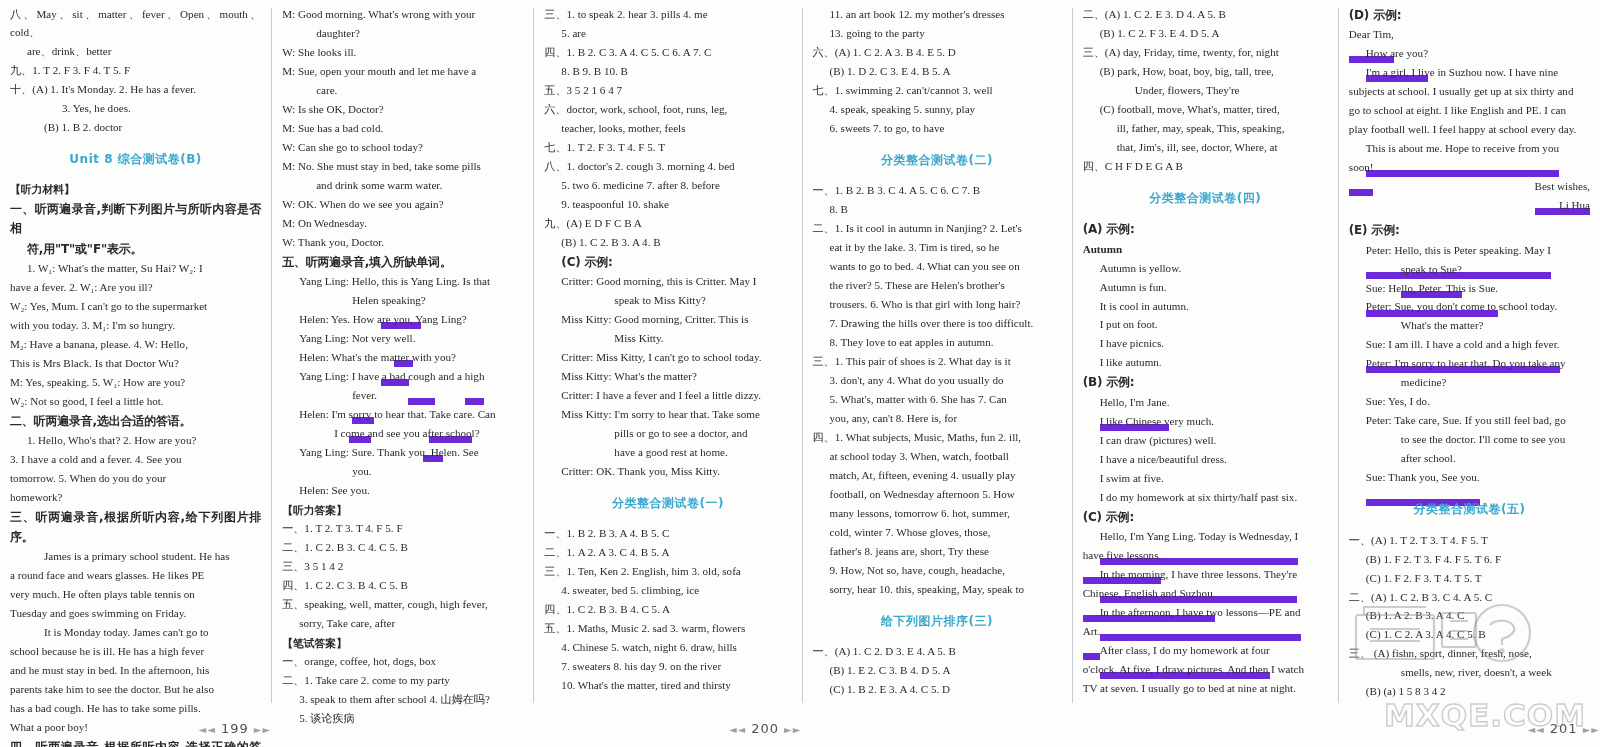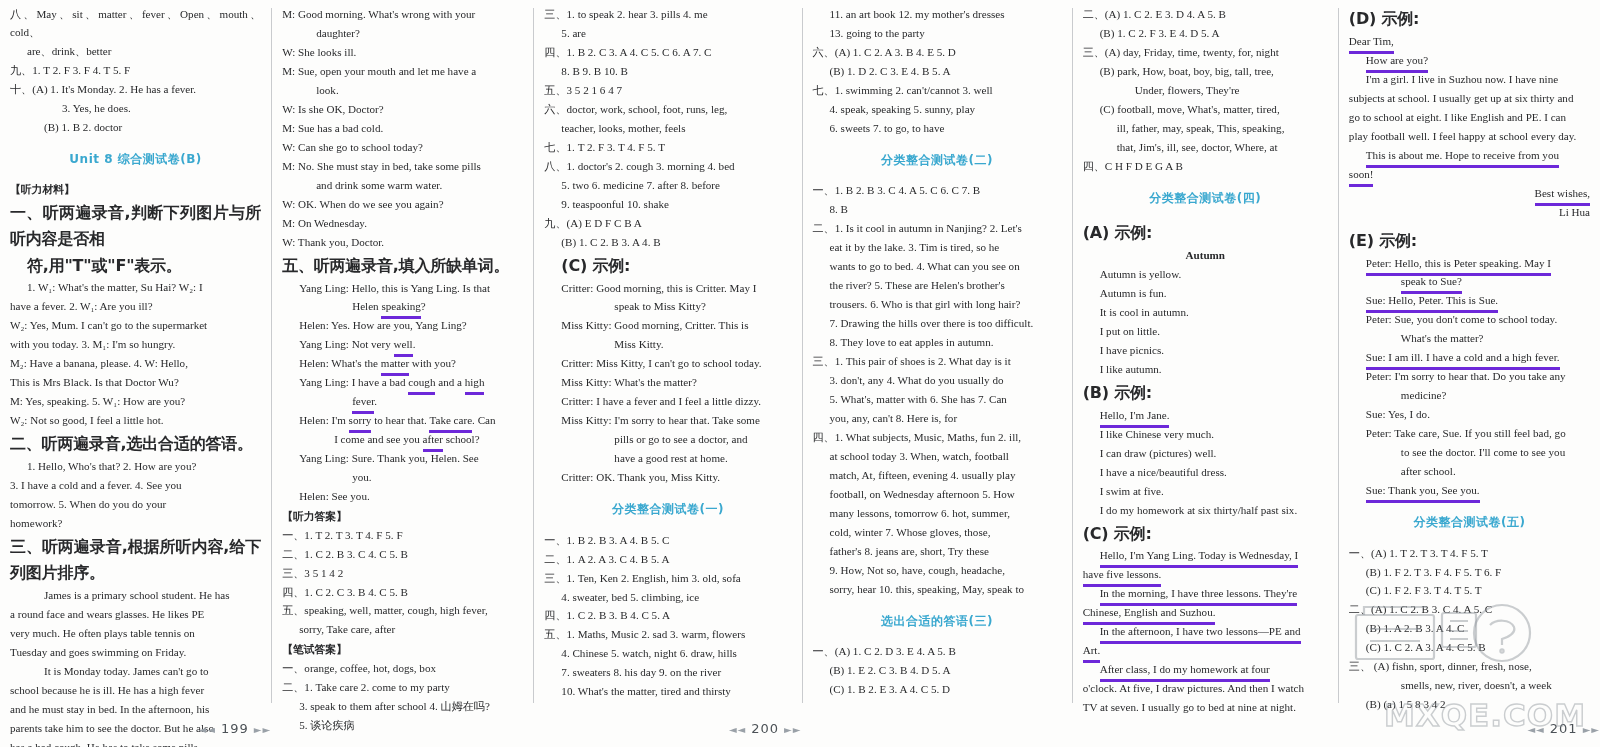--- a/index.html
+++ b/index.html
@@ -42,39 +42,39 @@
     margin: 8px 0 44px 0;
     flex: 0 0 1px;
   }
 
   
   .ln { margin: 0 0 1px 0; text-align: justify; text-justify: inter-word; }
   .ind1 { padding-left: 17px; }
   .ind2 { padding-left: 34px; }
   .ind3 { padding-left: 52px; }
   .ind4 { padding-left: 70px; }
-  .cn { font-family: "DejaVu Sans", "Liberation Sans", sans-serif; font-weight: 700; font-size: 16px; letter-spacing: -0.2px; }
-  .u { border-bottom: 3px solid #6d28d9; padding-bottom: 4px; }
+  .cn { font-family: "DejaVu Sans", "Liberation Sans", sans-serif; font-weight: 700; font-size: 12px; letter-spacing: -0.2px; }
+  .u { border-bottom: 7px solid #6d28d9; padding-bottom: 16px; }
   .hdr {
     text-align: center;
     color: #3aa8cf;
     font-family: "DejaVu Sans", "Liberation Sans", sans-serif;
     font-weight: 700;
     font-size: 12px;
     letter-spacing: 0.5px;
     margin: 13px 0 12px 0;
   }
   .secttl {
     font-family: "DejaVu Sans", "Liberation Sans", sans-serif;
     font-weight: 700;
     font-size: 10.8px;
     margin: 2px 0 1px 0;
   }
   .right { text-align: right; }
-  .bold-c { font-weight: 700; text-align:center; }
+  .bold-c { font-weight: 700; }
   .gap { height: 5px; }
 
   
   .pager {
     position: absolute;
     bottom: 8px;
     width: 100%;
     left: 0;
     text-align: right;
     color: #6d7379;
@@ -153,21 +153,21 @@
     </div>
 
     <div class="sep"></div>
 
     <div class="col c2">
 
       <div class="ln">M: Good  morning.  What's  wrong  with  your</div>
       <div class="ln ind2">daughter?</div>
       <div class="ln">W: She looks ill.</div>
       <div class="ln">M: Sue, open your mouth and let me have a</div>
-      <div class="ln ind2">look.</div>
+      <div class="ln ind2">care.</div>
       <div class="ln">W: Is she OK, Doctor?</div>
       <div class="ln">M: Sue has a bad cold.</div>
       <div class="ln">W: Can she go to school today?</div>
       <div class="ln">M: No. She must stay in bed, take some pills</div>
       <div class="ln ind2">and drink some warm water.</div>
       <div class="ln">W: OK. When do we see you again?</div>
       <div class="ln">M: On Wednesday.</div>
       <div class="ln">W: Thank you, Doctor.</div>
 
       <div class="ln cn">五、听两遍录音,填入所缺单词。</div>
@@ -274,21 +274,21 @@
       <div class="ln">四、1. What subjects, Music, Maths, fun   2. ill,</div>
       <div class="ln ind1">at school today   3.  When, watch, football</div>
       <div class="ln ind1">match, At, fifteen, evening   4.  usually play</div>
       <div class="ln ind1">football, on Wednesday afternoon   5.  How</div>
       <div class="ln ind1">many lessons, tomorrow   6.  hot, summer,</div>
       <div class="ln ind1">cold,  winter    7.  Whose  gloves,  those,</div>
       <div class="ln ind1">father's  8. jeans are, short, Try these</div>
       <div class="ln ind1">9.  How,  Not  so,  have,  cough,  headache,</div>
       <div class="ln ind1">sorry, hear  10. this, speaking, May, speak to</div>
 
-      <div class="hdr">选出合适的答语(三)</div>
+      <div class="hdr">给下列图片排序(三)</div>
 
       <div class="ln">一、(A) 1. C  2. D  3. E  4. A  5. B</div>
       <div class="ln ind1">(B) 1. E  2. C  3. B  4. D  5. A</div>
       <div class="ln ind1">(C) 1. B  2. E  3. A  4. C  5. D</div>
     </div>
 
     <div class="sep"></div>
 
     <div class="col c5">
       <div class="ln">二、(A) 1. C  2. E  3. D  4. A  5. B</div>
@@ -301,21 +301,21 @@
       <div class="ln ind2">that, Jim's, ill, see, doctor, Where, at</div>
       <div class="ln">四、C  H  F  D  E  G  A  B</div>
 
       <div class="hdr">分类整合测试卷(四)</div>
 
       <div class="ln cn">(A) 示例:</div>
       <div class="ln bold-c">Autumn</div>
       <div class="ln ind1">Autumn is yellow.</div>
       <div class="ln ind1">Autumn is fun.</div>
       <div class="ln ind1">It is cool in autumn.</div>
-      <div class="ln ind1">I put on little.</div>
+      <div class="ln ind1">I put on foot.</div>
       <div class="ln ind1">I have picnics.</div>
       <div class="ln ind1">I like autumn.</div>
 
       <div class="ln cn">(B) 示例:</div>
       <div class="ln ind1"><span class="u">Hello, I'm Jane.</span></div>
       <div class="ln ind1">I like Chinese very much.</div>
       <div class="ln ind1">I can draw (pictures) well.</div>
       <div class="ln ind1">I have a nice/beautiful dress.</div>
       <div class="ln ind1">I swim at five.</div>
       <div class="ln ind1">I do my homework at six thirty/half past six.</div>

